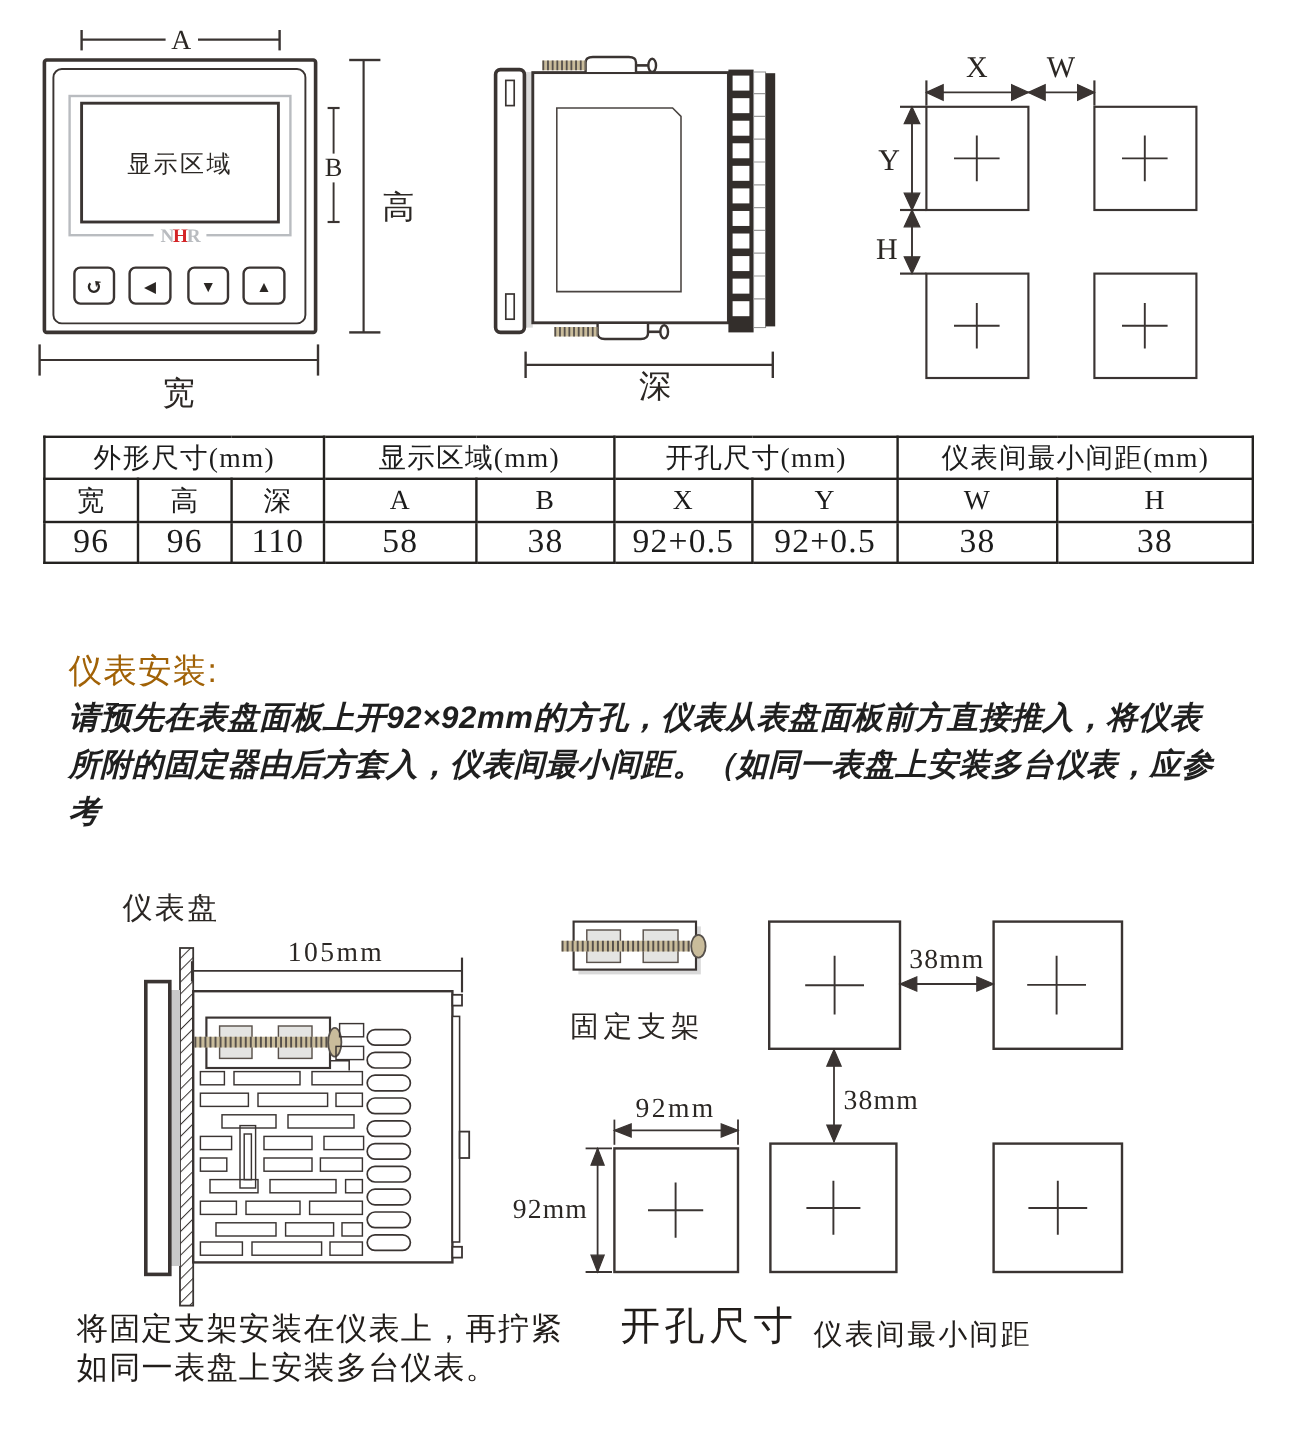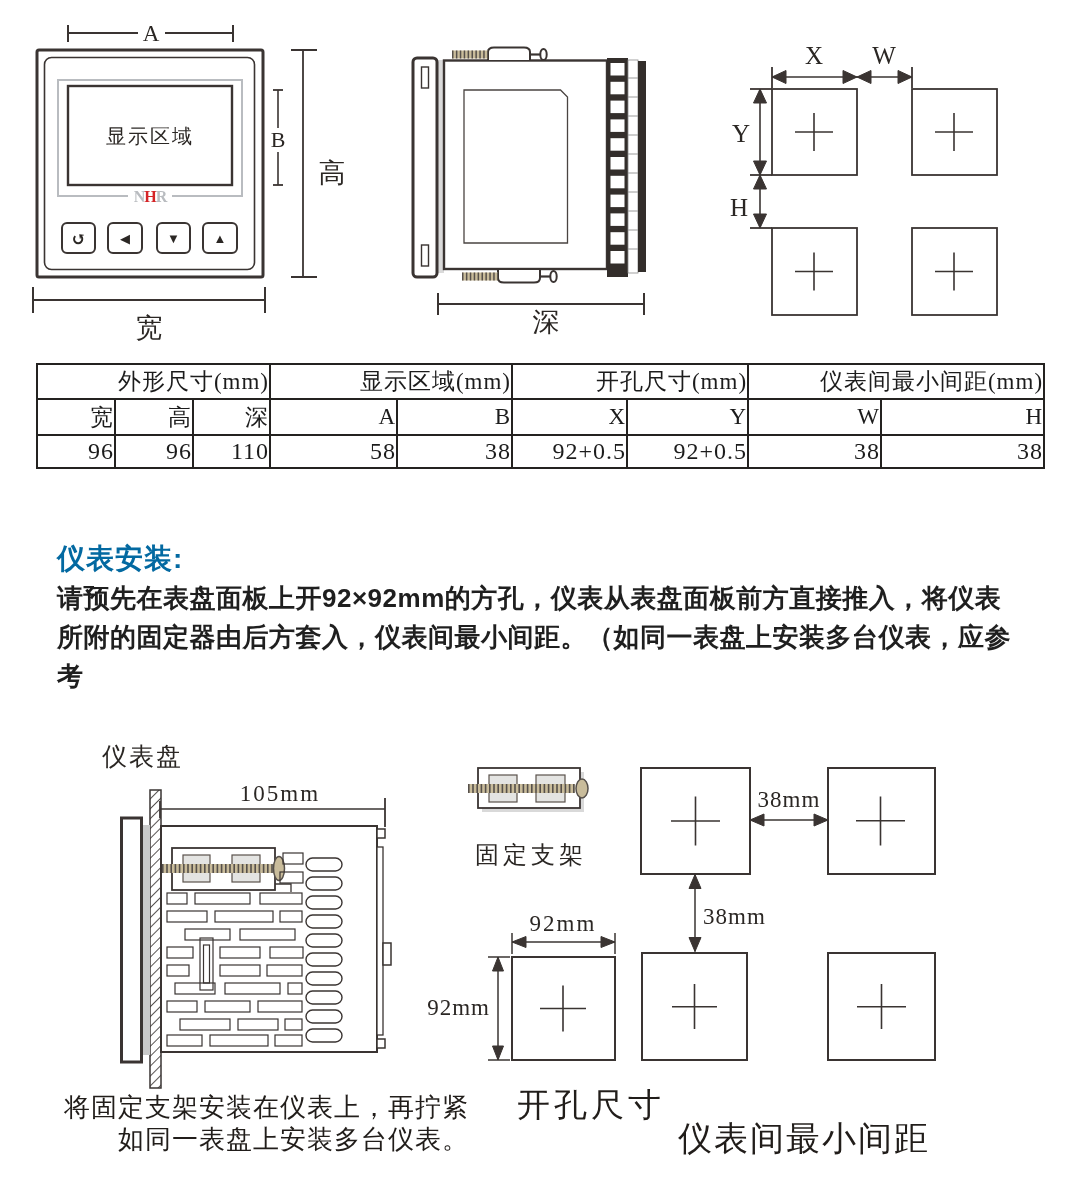--- a/index.html
+++ b/index.html
@@ -9,33 +9,33 @@
   svg text{fill:#2b2724;font-family:"Liberation Serif","DejaVu Serif",serif;}
   .svg-front{left:30px;top:15px;}
   .svg-side{left:400px;top:30px;}
   .svg-cut{left:720px;top:30px;}
   .svg-panel{left:55px;top:735px;}
   .svg-bracket{left:455px;top:760px;}
   .svg-space{left:440px;top:760px;}
 
   table.dim-table{position:absolute;left:36px;top:363px;width:1007px;border-collapse:collapse;
         table-layout:fixed;color:#1c1c1c;}
-  table.dim-table td{border:2px solid #242220;text-align:right;vertical-align:middle;padding:0;
+  table.dim-table td{border:2px solid #242220;text-align:center;vertical-align:middle;padding:0;
         font-size:23px;letter-spacing:1px;}
   table.dim-table tr.r1 td{height:33px;}
   table.dim-table tr.r2 td{height:34px;}
-  table.dim-table tr.r3 td{height:31px;font-size:24px;}
+  table.dim-table tr.r3 td{height:31px;font-size:28px;}
 
   .install-heading{position:absolute;left:57px;top:540px;font-family:"Liberation Sans","DejaVu Sans",sans-serif;
-        font-weight:700;font-size:28px;color:#0369a1;letter-spacing:1px;}
+        font-weight:400;font-size:28px;color:#a16207;letter-spacing:1px;}
   .install-body{position:absolute;left:57px;top:579px;width:980px;font-family:"Liberation Sans","DejaVu Sans",sans-serif;
-        font-weight:700;font-size:26px;color:#1f1f1f;line-height:39px;letter-spacing:0.5px;}
-  .note-block{position:absolute;left:64px;top:1092px;font-size:26px;color:#211d1a;line-height:32px;letter-spacing:1px;text-align:right;}
+        font-weight:700;font-size:26px;color:#1f1f1f;line-height:39px;letter-spacing:0.5px;font-style:italic;}
+  .note-block{position:absolute;left:64px;top:1092px;font-size:26px;color:#211d1a;line-height:32px;letter-spacing:1px;}
   .caption-cutout{position:absolute;left:517px;top:1083px;font-size:33px;color:#211d1a;letter-spacing:4px;}
-  .caption-spacing{position:absolute;left:678px;top:1096px;font-size:34px;color:#211d1a;letter-spacing:2px;margin-top:20px;}
+  .caption-spacing{position:absolute;left:678px;top:1096px;font-size:24px;color:#211d1a;letter-spacing:2px;}
 </style>
 </head>
 <body>
 
 <div class="page">
 
   <svg class="svg-front" width="330" height="335" viewBox="0 0 330 335">
     <g stroke="#3a3432" fill="none">
       <line x1="38" y1="10" x2="38" y2="27" stroke-width="2"></line>
       <line x1="203" y1="10" x2="203" y2="27" stroke-width="2"></line>

